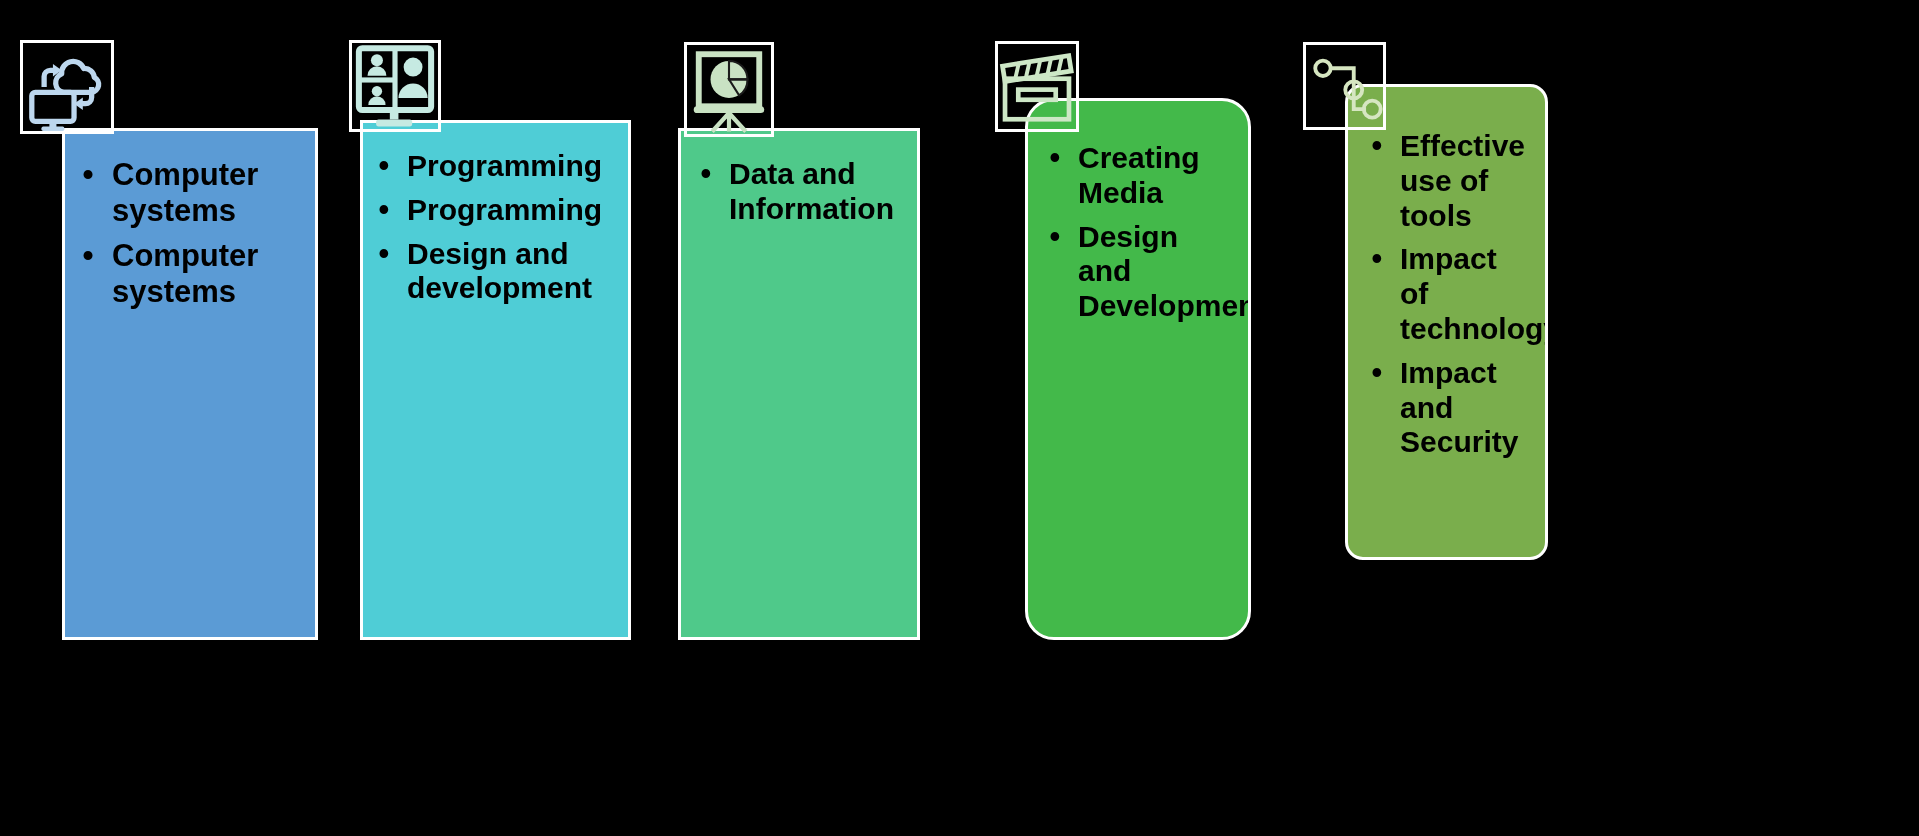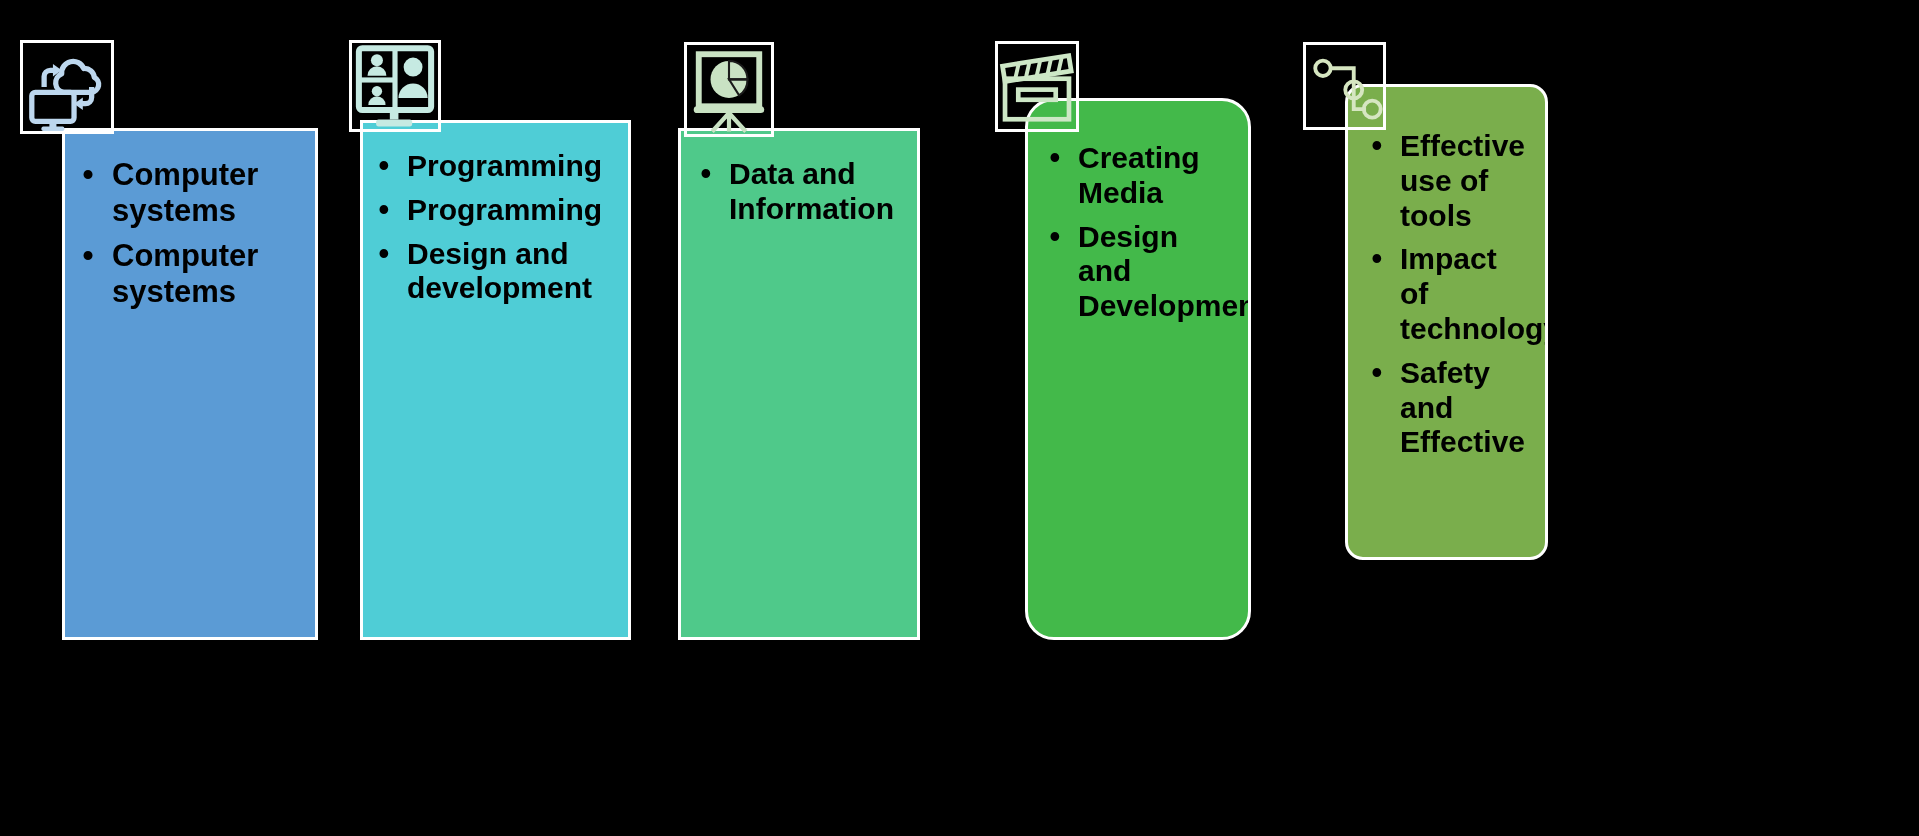--- a/index.html
+++ b/index.html
@@ -154,21 +154,21 @@
         <rect x="7" y="17" width="86" height="20" fill="none" stroke="#CDE7C6" stroke-width="6"></rect>
         <path d="M20 37 L28 17 M34 37 L42 17 M48 37 L56 17 M62 37 L70 17 M76 37 L84 17" stroke="#CDE7C6" stroke-width="5" fill="none"></path>
       </g>
     </svg>
   </div>
 
   <div class="panel p5" style="left: 1345px; top: 84px; width: 203px; height: 476px; background: rgb(122, 174, 76); border-radius: 18px;">
     <ul class="panel-list">
       <li>Effective use of tools</li>
       <li>Impact of technology</li>
-      <li>Safety and Effective</li>
+      <li>Impact and Security</li>
     </ul>
   </div>
   <div class="icon-frame" style="left:1303px; top:42px; width:83px; height:88px;">
     <svg viewBox="0 0 100 100">
       <path d="M30 27 H62 V55" fill="none" stroke="#D6E6C1" stroke-width="5"></path>
       <path d="M62 55 V80 H78" fill="none" stroke="#D6E6C1" stroke-width="5"></path>
       <circle cx="22" cy="27" r="10" fill="none" stroke="#D6E6C1" stroke-width="5"></circle>
       <circle cx="62" cy="55" r="11" fill="none" stroke="#D6E6C1" stroke-width="5"></circle>
       <circle cx="86" cy="80" r="11" fill="none" stroke="#D6E6C1" stroke-width="5"></circle>
     </svg>

